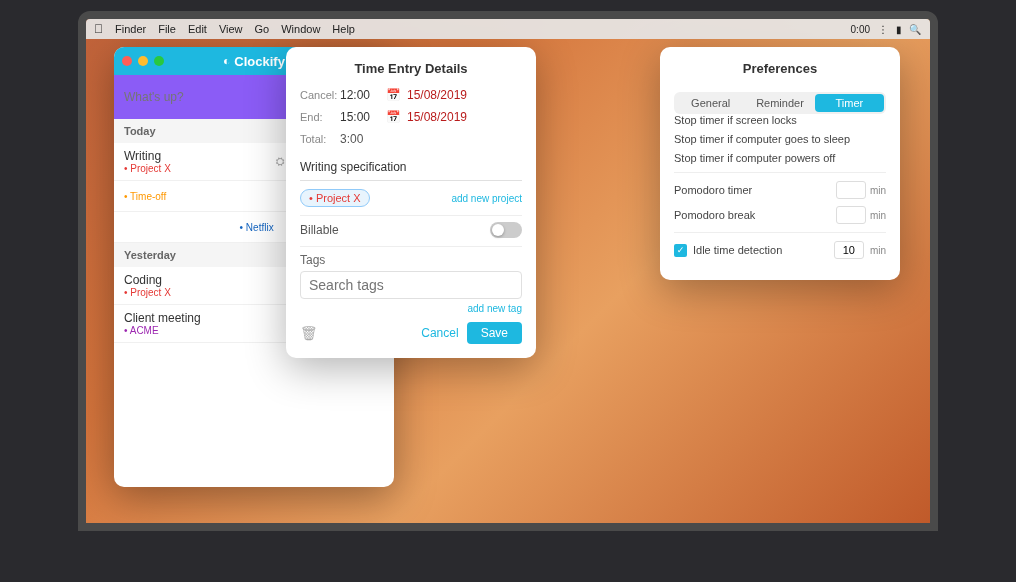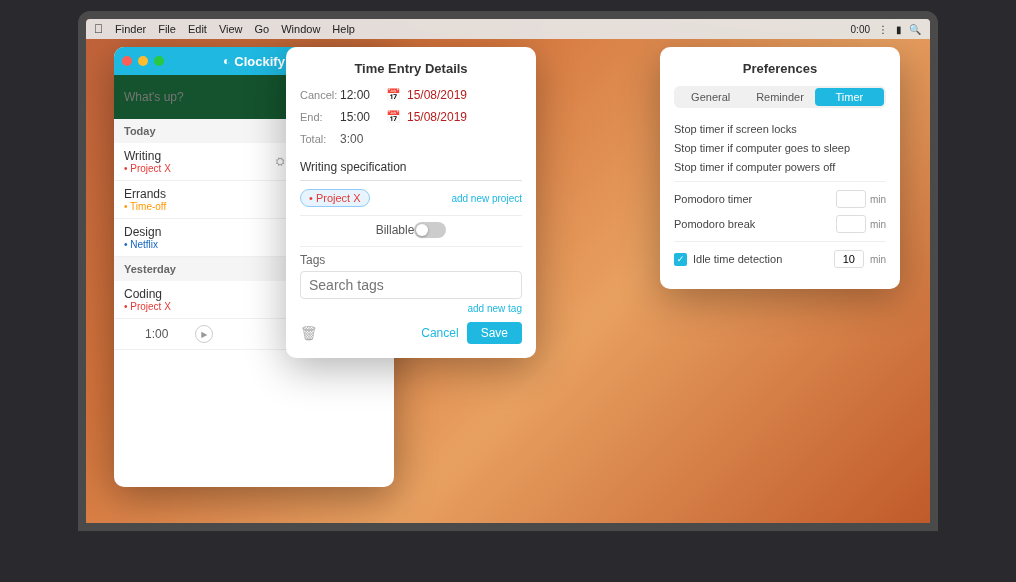--- a/index.html
+++ b/index.html
@@ -97,21 +97,21 @@
       color: white;
       font-size: 13px;
       font-weight: 600;
       display: flex; align-items: center; gap: 4px;
     }
     .cw-icons { margin-left: auto; display: flex; gap: 6px; }
     .cw-icon { color: white; font-size: 14px; }
 
     .cw-search-bar {
       height: 44px;
-      background: #14532d;
+      background: #8b5cf6;
       display: flex;
       align-items: center;
       padding: 0 10px;
       gap: 8px;
     }
     .cw-search-input {
       background: none;
       border: none;
       outline: none;
       color: rgba(255,255,255,0.8);
@@ -156,21 +156,21 @@
     .cw-entry-time { font-size: 12px; color: #555; margin-right: 6px; }
     .cw-play-circle {
       width: 18px; height: 18px;
       border: 1.5px solid #ccc;
       border-radius: 50%;
       display: flex; align-items: center; justify-content: center;
       font-size: 8px; color: #999;
     }
     .project-red { color: #e53935; }
     .project-orange { color: #ff9800; }
-    .project-blue { color: #1565c0; }
+    .project-blue { color: #1565c0; text-align: right; }
     .project-purple { color: #9c27b0; }
 
     
     .time-entry-dialog {
       position: absolute;
       top: 28px;
       left: 200px;
       width: 250px;
       background: #fff;
       border-radius: 10px;
@@ -225,21 +225,21 @@
       color: #e53935;
       font-size: 11px;
       padding: 2px 8px;
       border-radius: 12px;
     }
     .ted-add-project { color: #1eb8e0; font-size: 10px; }
     .ted-divider { height: 1px; background: #eee; margin: 6px 0; }
     .ted-billable-row {
       display: flex;
       align-items: center;
-      justify-content: center;
+      justify-content: space-between;
       margin-bottom: 8px;
       font-size: 12px;
       color: #555;
     }
     .ted-toggle {
       width: 32px; height: 16px;
       background: #ccc;
       border-radius: 8px;
       position: relative;
     }
@@ -299,28 +299,28 @@
       border-radius: 10px;
       box-shadow: 0 10px 40px rgba(0,0,0,0.3);
       padding: 14px;
       z-index: 50;
     }
     .pref-title {
       text-align: center;
       font-size: 13px;
       font-weight: 600;
       color: #333;
-      margin-bottom: 10px;
+      margin-bottom: 16px;
     }
     .pref-tabs {
       display: flex;
       background: #f0f0f0;
       border-radius: 6px;
       padding: 2px;
-      margin-bottom: 15px;
+      margin-bottom: 0;
     }
     .pref-tab {
       flex: 1;
       text-align: center;
       font-size: 11px;
       padding: 3px 6px;
       border-radius: 4px;
       color: #555;
     }
     .pref-tab.active {
@@ -433,33 +433,31 @@
           <div class="cw-entry-icons">
             <span>⛭</span>
             <span>$</span>
           </div>
           <span class="cw-entry-time">3:00</span>
           <div class="cw-play-circle">▶</div>
         </div>
 
         <div class="cw-entry">
           <div class="cw-entry-info">
-            <div class="cw-entry-name">Errands</div>
             <div class="cw-entry-project project-orange">• Time-off</div>
           </div>
           <div class="cw-entry-icons">
             <span>⛭</span>
           </div>
           <span class="cw-entry-time">4:00</span>
           <div class="cw-play-circle">▶</div>
         </div>
 
         <div class="cw-entry">
           <div class="cw-entry-info">
-            <div class="cw-entry-name">Design</div>
             <div class="cw-entry-project project-blue">• Netflix</div>
           </div>
           <div class="cw-entry-icons"></div>
           <span class="cw-entry-time">0:15</span>
           <div class="cw-play-circle">▶</div>
         </div>
 
         <div class="cw-day-header">
           <span>Yesterday</span>
           <span>5:00</span>
@@ -469,20 +467,24 @@
           <div class="cw-entry-info">
             <div class="cw-entry-name">Coding</div>
             <div class="cw-entry-project project-red">• Project X</div>
           </div>
           <div class="cw-entry-icons"></div>
           <span class="cw-entry-time">4:00</span>
           <div class="cw-play-circle">▶</div>
         </div>
 
         <div class="cw-entry">
+          <div class="cw-entry-info">
+            <div class="cw-entry-name">Client meeting</div>
+            <div class="cw-entry-project project-purple">• ACME</div>
+          </div>
           <div class="cw-entry-icons"></div>
           <span class="cw-entry-time">1:00</span>
           <div class="cw-play-circle">▶</div>
         </div>
       </div>
     </div>
 
     <div class="time-entry-dialog">
       <div class="ted-title">Time Entry Details</div>
 

